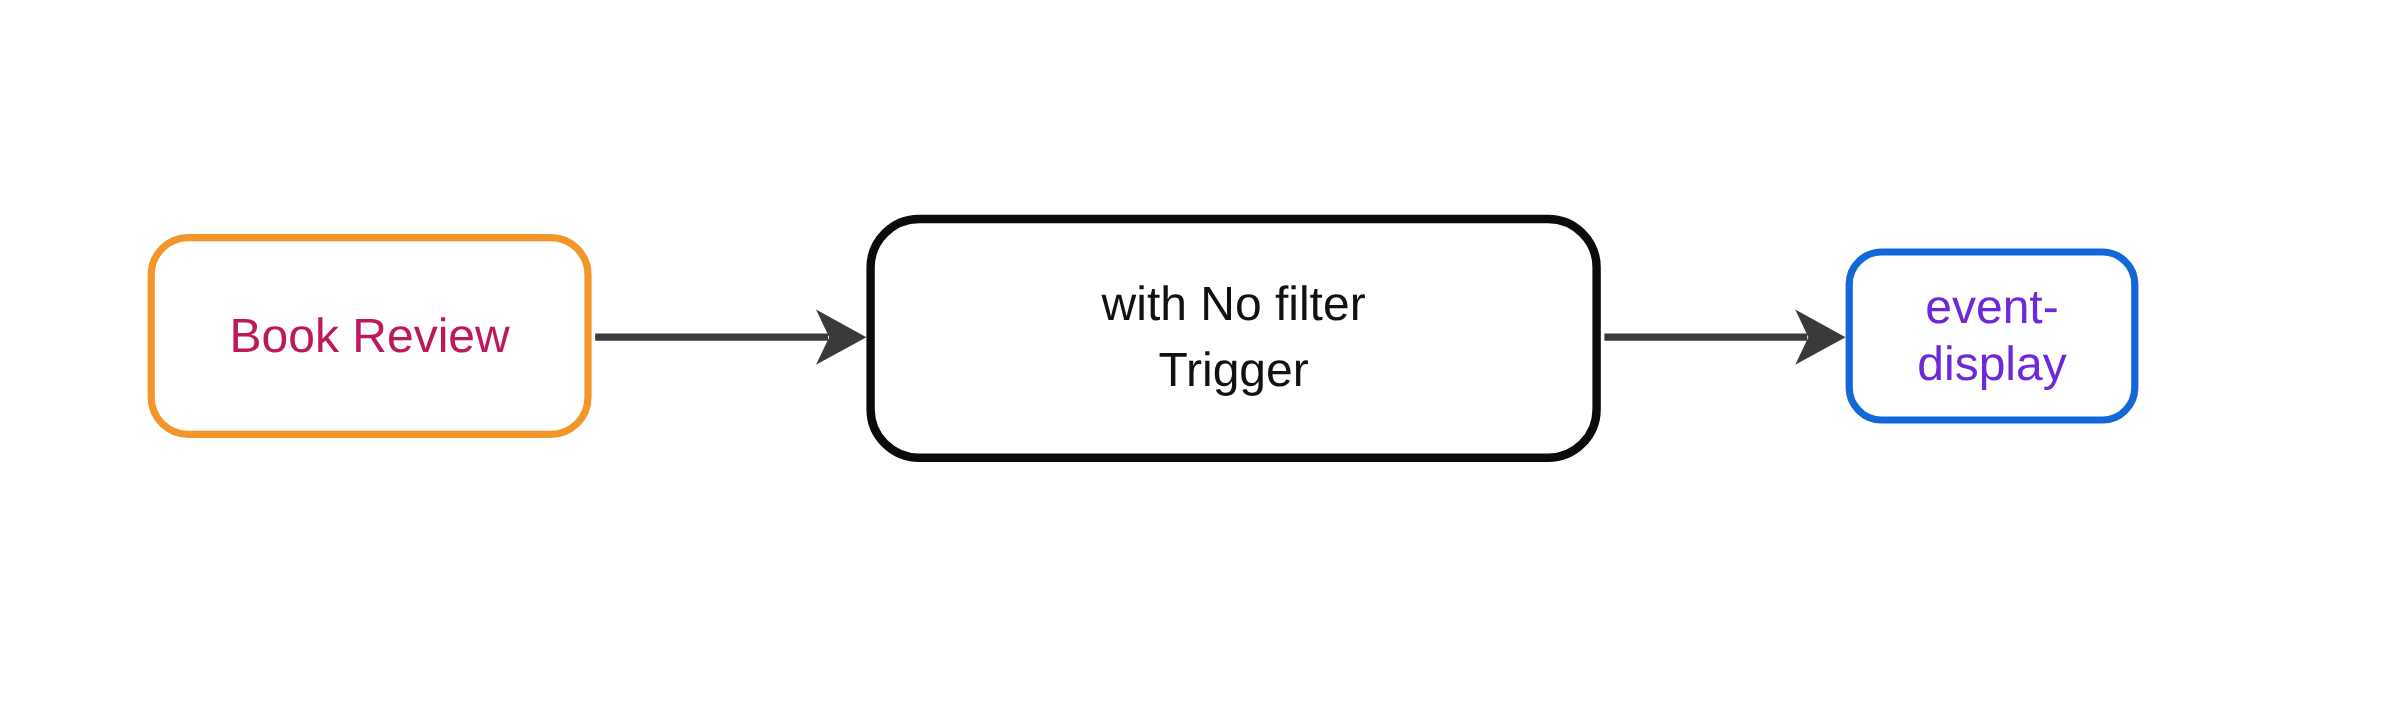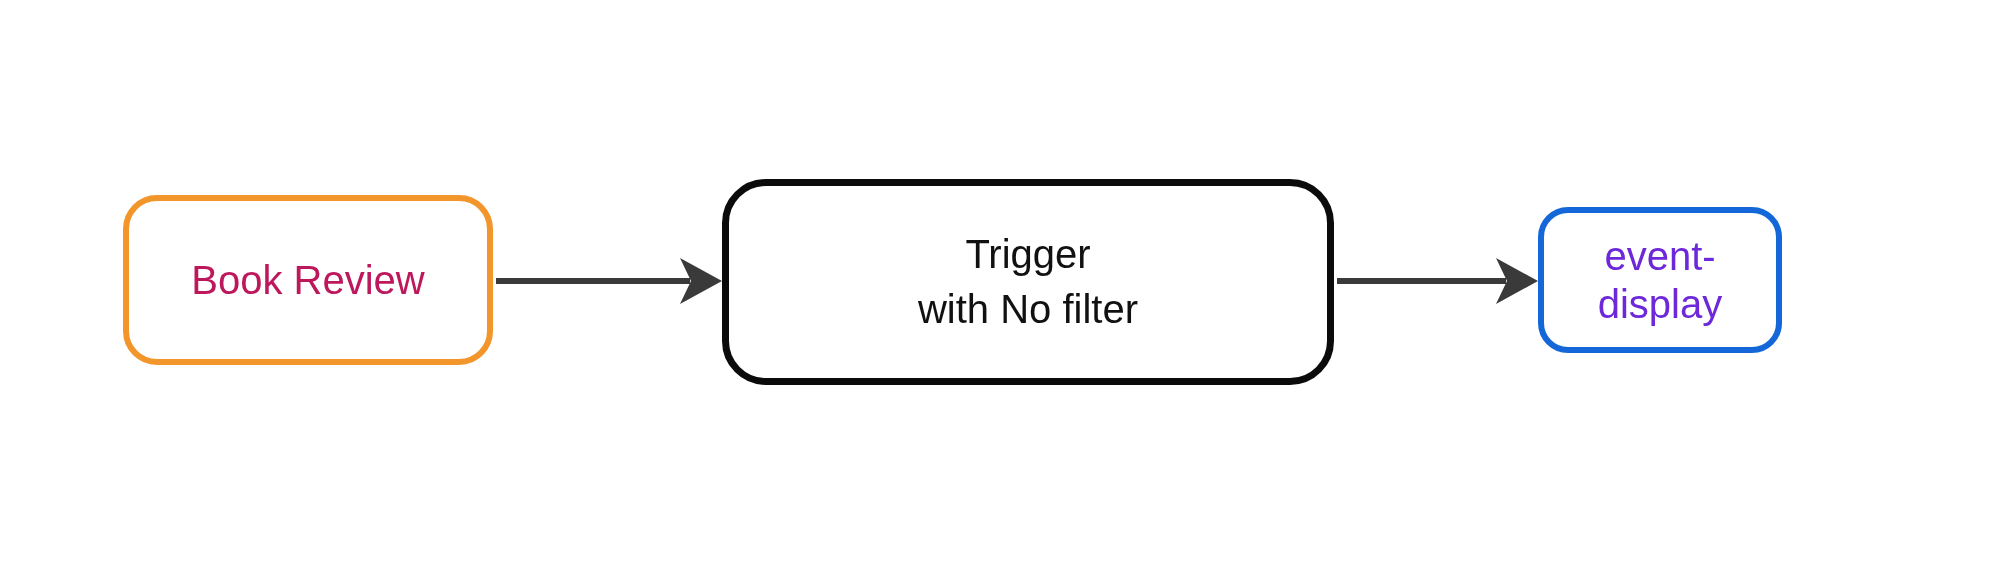--- a/index.html
+++ b/index.html
@@ -86,22 +86,22 @@
   </svg>
 
   <div class="node node-broker">
     <div>
       <span class="label-line">Book Review</span>
     </div>
   </div>
 
   <div class="node node-trigger">
     <div>
+      <span class="label-line">with No filter</span>
       <span class="label-line">Trigger</span>
-      <span class="label-line">with No filter</span>
     </div>
   </div>
 
   <div class="node node-sink">
     <div>
       <span class="label-line">event-display</span>
     </div>
   </div>
 
 </div>

